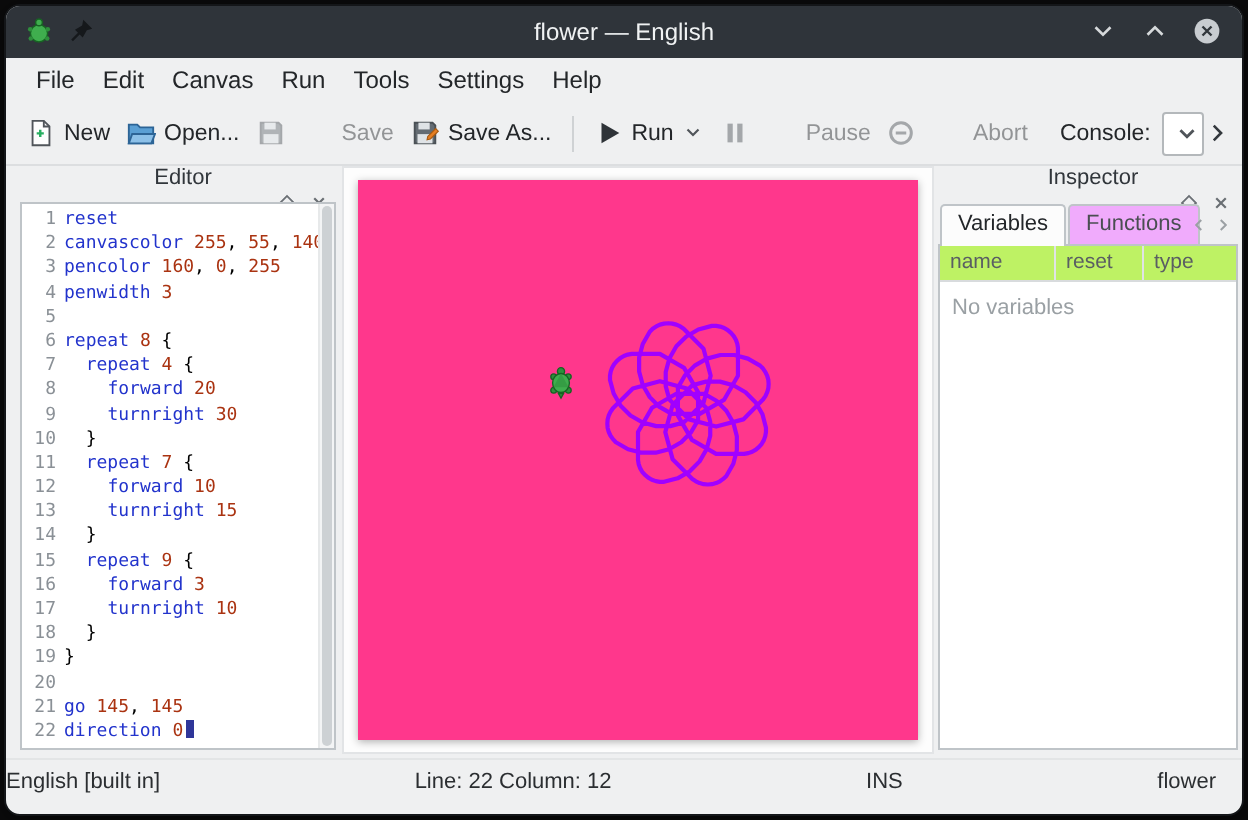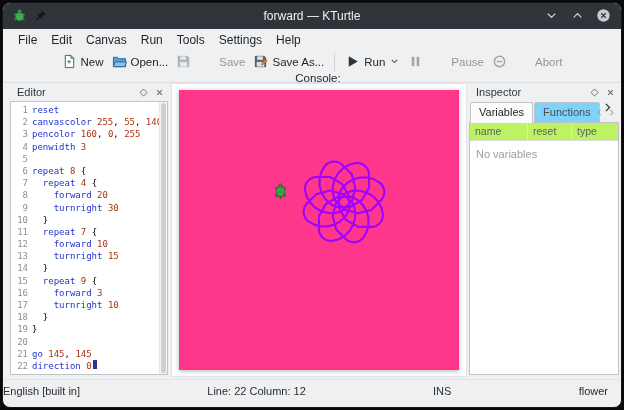--- a/index.html
+++ b/index.html
@@ -16,38 +16,38 @@
   .tb-ic{width:15px;height:15px;display:inline-block;}
   .tb-ic svg{width:100%;height:100%;display:block;}
 
   
   .menubar{position:absolute;top:26px;left:0;right:12px;height:22px;display:flex;align-items:center;
            padding-left:8px;font-size:12px;color:#232629;}
   .menu-item{padding:2px 7px;border-radius:2px;}
 
   
   .toolbar{position:absolute;top:48px;left:0;right:0;height:31px;display:flex;align-items:center;
-           padding:0 6px;border-bottom:1px solid #dcdee0;font-size:11.5px;color:#232629;flex-direction:column;}
+           padding:0 6px;border-bottom:1px solid #dcdee0;font-size:11.5px;color:#232629;}
   #toolbar-buttons{display:flex;align-items:center;}
   .tbtn{display:flex;align-items:center;gap:4px;padding:3px 4px;border-radius:3px;white-space:nowrap;}
   .tbtn.disabled{opacity:.45;gap:28px;}
   .ticon{width:15px;height:15px;display:inline-block;flex:none;}
   .ticon svg{width:100%;height:100%;display:block;}
   .ticon.small{width:11px;height:11px;}
   .tsep{width:1px;height:18px;background:#cfd2d4;margin:0 6px;flex:none;}
   .console-label{margin-left:12px;white-space:nowrap;}
   .combo{width:104px;height:20px;background:#fff;border:1px solid #b4b8bb;border-radius:2px;
          display:flex;align-items:center;margin-left:6px;padding-left:4px;}
   .combo-text{flex:1;font-size:11px;color:#232629;}
   .overflow-btn{margin-left:auto;width:16px;height:20px;display:flex;align-items:center;justify-content:center;}
 
   
   .main{position:absolute;top:80px;left:0;right:0;height:292px;}
   .dock-header{height:18px;display:flex;align-items:center;font-size:11px;color:#31363b;
-               padding:0 2px 0 7px;}
+               padding:0 2px 0 7px;flex-direction:column;}
   .dock-btns{margin-left:auto;display:flex;gap:2px;}
   .dock-btn{width:14px;height:13px;display:flex;align-items:center;justify-content:center;}
   .dock-btn svg{width:11px;height:11px;display:block;}
 
   .editor-dock{position:absolute;left:7px;top:0;width:158px;height:292px;}
   .editor{position:absolute;left:0;top:18px;right:0;bottom:0;background:#fff;border:1px solid #bfc4c8;
           overflow:hidden;}
   #code-lines{padding-top:2px;}
   .code-line{display:flex;height:12.2px;line-height:12.2px;
              font-family:"DejaVu Sans Mono",monospace;font-size:9px;white-space:pre;}
@@ -58,21 +58,21 @@
   .vscroll{position:absolute;right:0;top:0;bottom:0;width:7px;background:#f3f4f5;border-left:1px solid #e7e9ea;}
   .vthumb{position:absolute;left:1px;right:1px;top:1px;bottom:1px;background:#cdd1d4;border-radius:3px;}
 
   .canvas-view{position:absolute;left:168px;top:0;width:294px;height:292px;background:#fdfdfd;
                border:1px solid #e2e4e6;display:flex;align-items:center;justify-content:center;}
   #canvas-svg{box-shadow:0 1px 4px rgba(0,0,0,.3);}
 
   .inspector-dock{position:absolute;left:466px;top:0;width:150px;height:292px;}
   .tabs{position:absolute;left:1px;top:18px;height:21px;display:flex;align-items:flex-end;}
   .tab{font-size:11px;padding:3px 8px 4px 8px;border:1px solid #bfc4c8;border-bottom:none;
-       background:#7dd3fc;color:#4a4e52;border-radius:2.5px 2.5px 0 0;margin-right:1px;white-space:nowrap;}
+       background:#f0abfc;color:#4a4e52;border-radius:2.5px 2.5px 0 0;margin-right:1px;white-space:nowrap;}
   .tab.active{background:#fcfcfc;color:#232629;position:relative;z-index:2;margin-bottom:-1px;padding-bottom:5px;}
   .tab-arrows{position:absolute;right:2px;top:23px;display:flex;gap:1px;z-index:3;}
   .tab-arrow{width:11px;height:13px;display:flex;align-items:center;justify-content:center;}
   .tab-arrow svg{width:9px;height:9px;display:block;}
   .insp-body{position:absolute;left:0;top:39px;right:0;bottom:0;background:#fff;border:1px solid #bfc4c8;}
   .insp-cols{display:flex;height:17px;border-bottom:1px solid #d8dbdd;background:#bef264;
              font-size:10.5px;color:#5a5f63;}
   .insp-col{padding:2px 5px;border-right:1px solid #e0e3e5;box-sizing:border-box;}
   .insp-col:nth-child(1){width:58px;}
   .insp-col:nth-child(2){width:44px;}
@@ -84,21 +84,21 @@
              align-items:center;gap:18px;padding-right:13px;font-size:11px;color:#2b2e31;
              border-top:1px solid #e3e5e6;}
 </style>
 </head>
 <body>
 
 <div class="screen">
   <div class="window">
 
     <div class="titlebar">
-      <span class="tb-title">forward — KTurtle</span>
+      <span class="tb-title">flower — English</span>
       <span class="tb-left">
         <span class="tb-ic">
           <svg viewBox="0 0 16 16">
             <circle cx="8" cy="9.2" r="4.6" fill="#3fae4e" stroke="#176323" stroke-width="0.8"></circle>
             <circle cx="8" cy="3.4" r="1.8" fill="#3fae4e" stroke="#176323" stroke-width="0.8"></circle>
             <circle cx="3.3" cy="7" r="1.2" fill="#2e8f3c"></circle>
               <circle cx="12.7" cy="7" r="1.2" fill="#2e8f3c"></circle>
             <circle cx="3.6" cy="12" r="1.2" fill="#2e8f3c"></circle>
               <circle cx="12.4" cy="12" r="1.2" fill="#2e8f3c"></circle>
           </svg>

